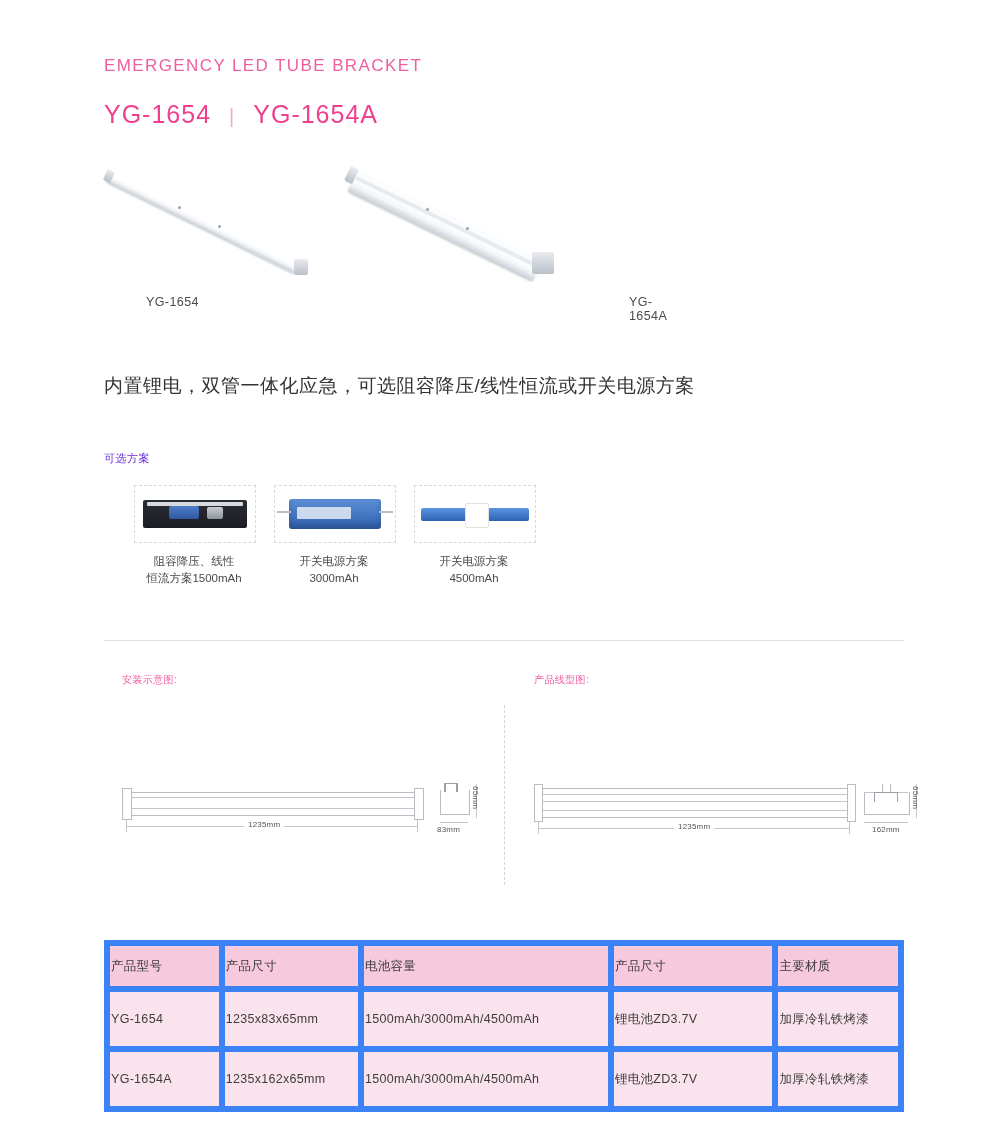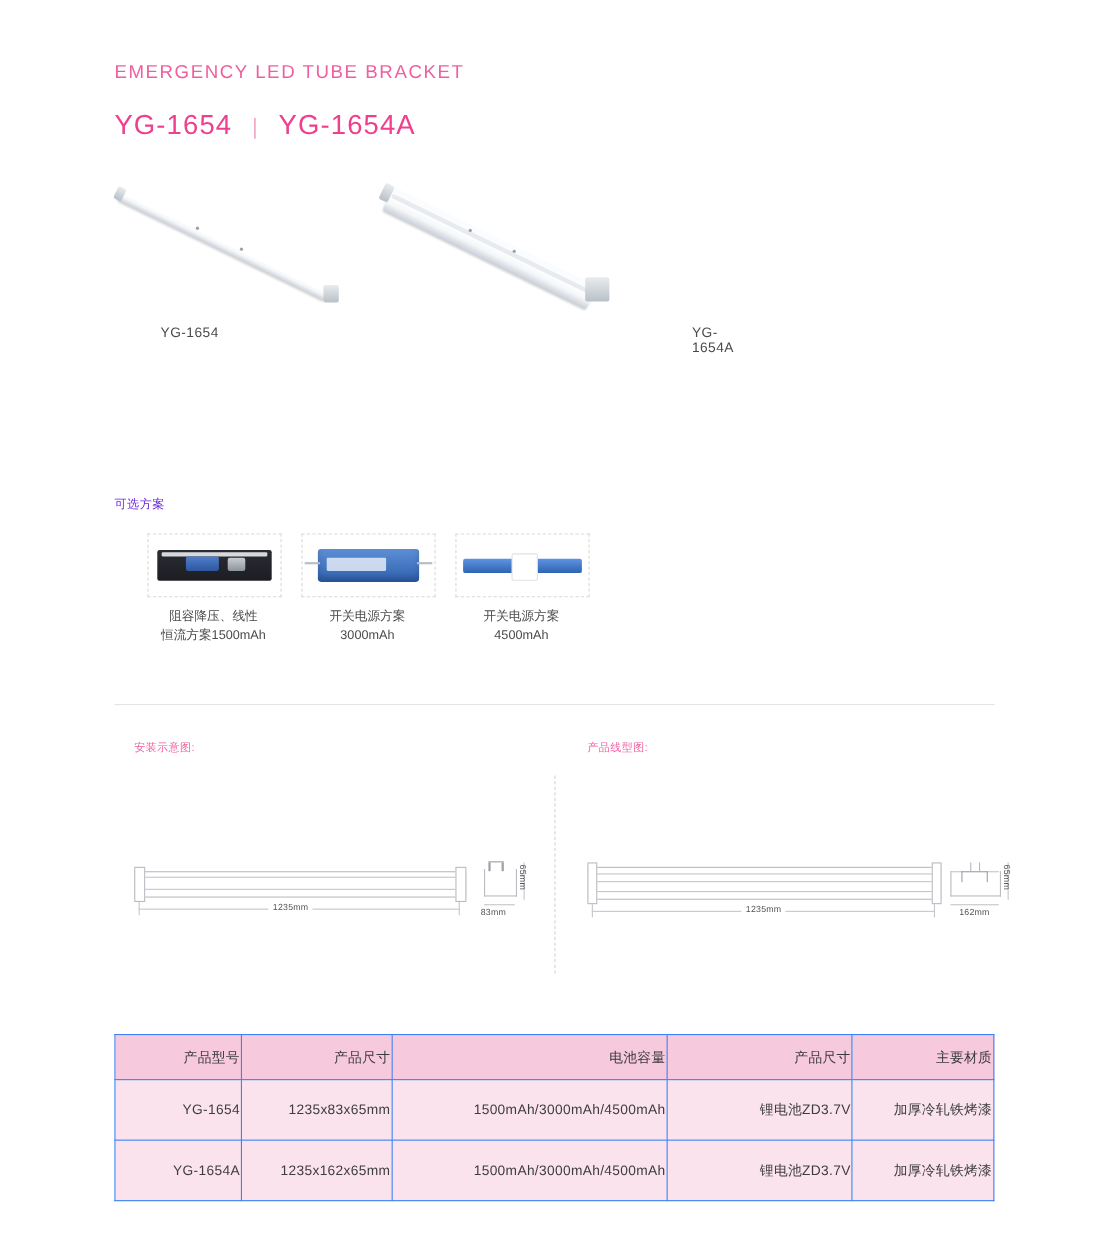--- a/index.html
+++ b/index.html
@@ -274,22 +274,22 @@
   
   .table {
     position: absolute;
     left: 100px;
     top: 940px;
     width: 800px;
     border-collapse: collapse;
     font-size: 12.5px;
   }
   .table th, .table td {
-    border: 1px solid #3b82f6;
-    text-align: right;
+    border: 6px solid #3b82f6;
+    text-align: left;
     color: #3d3d3d;
     font-weight: 400;
     letter-spacing: .3px;
   }
   .table th {
     background: #f7c9dd;
     height: 38px;
     color: #3a3a3a;
   }
   .table td {
@@ -336,20 +336,21 @@
         <div class="tube-end" style="left:-3px; top:2px; width:9px; height:16px; transform:rotate(26deg); transform-origin:left top;"></div>
         <div class="tube-end" style="left:178px; top:88px; width:22px; height:22px;"></div>
         <div class="dot" style="left:72px; top:44px;"></div>
         <div class="dot" style="left:112px; top:63px;"></div>
       </div>
       <div class="caption cap-b">YG-1654A</div>
     </div>
 
   </div>
 
+  <div class="tagline">内置锂电，双管一体化应急，可选阻容降压/线性恒流或开关电源方案</div>
 
   <div class="options-title">可选方案</div>
   <div class="options">
 
     <div class="opt opt1">
       <div class="opt-img">
         <div class="pcb">
           <div class="rail"></div>
           <div class="cap"></div>
           <div class="cap2"></div>

